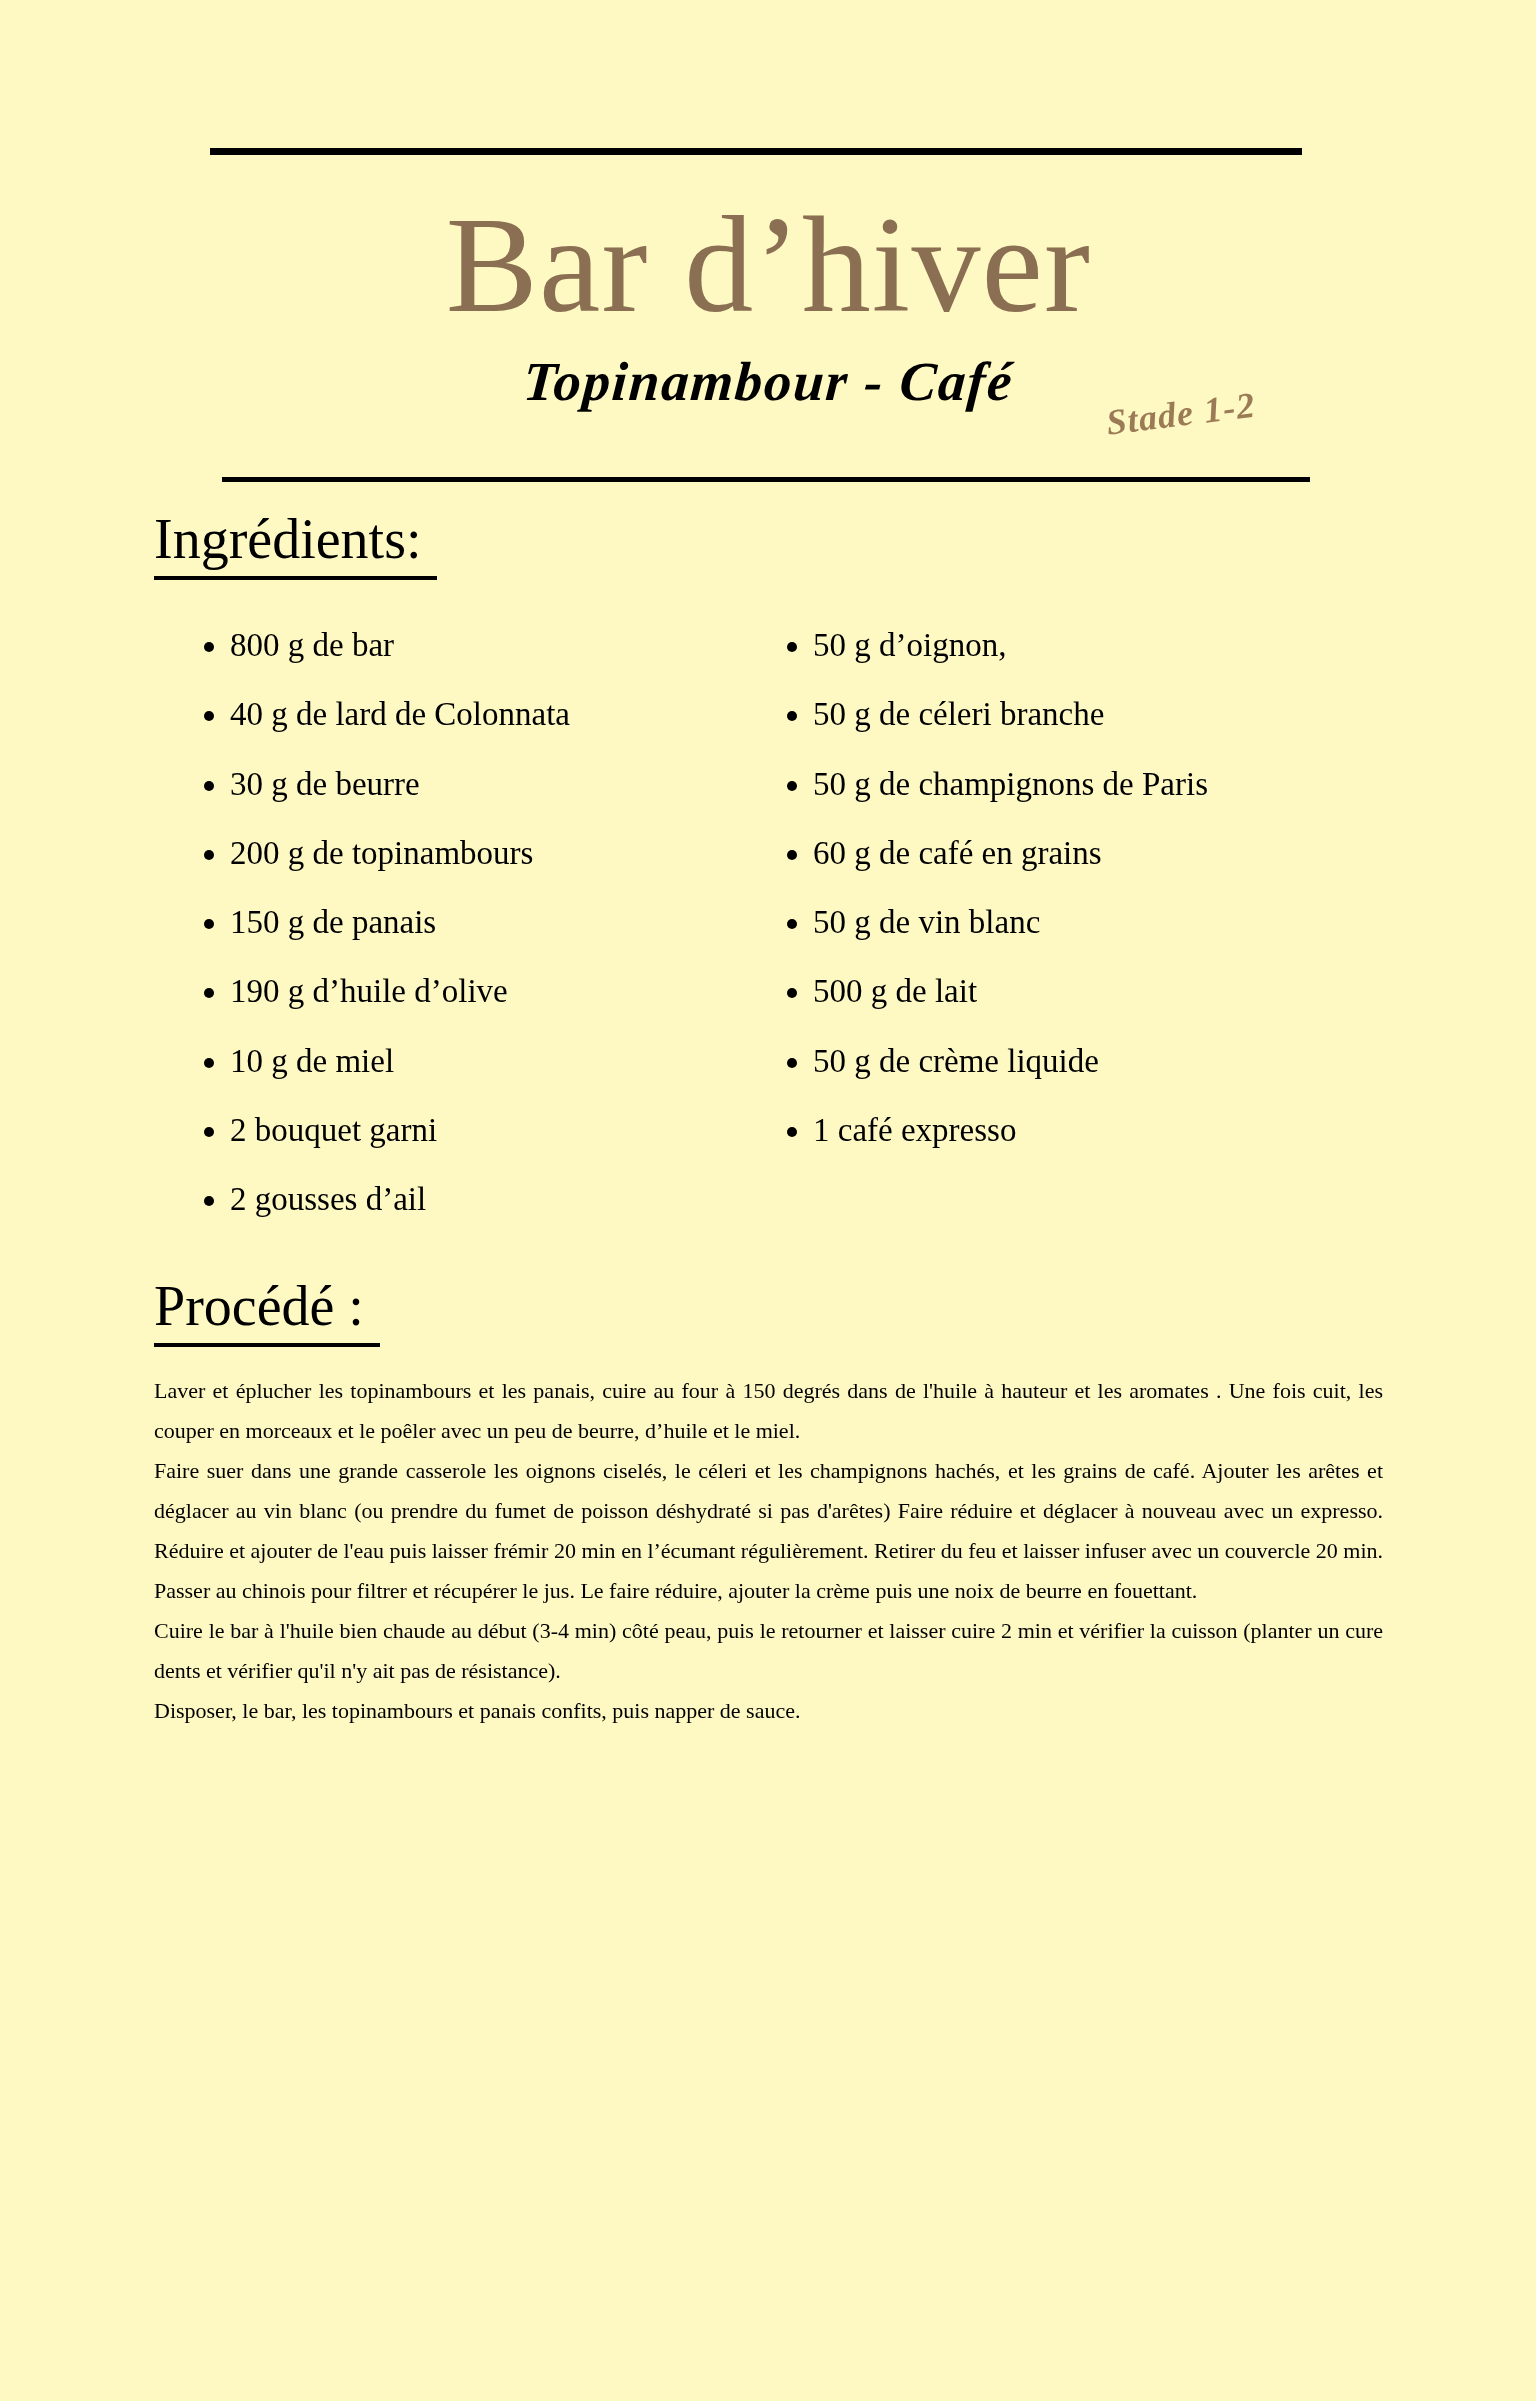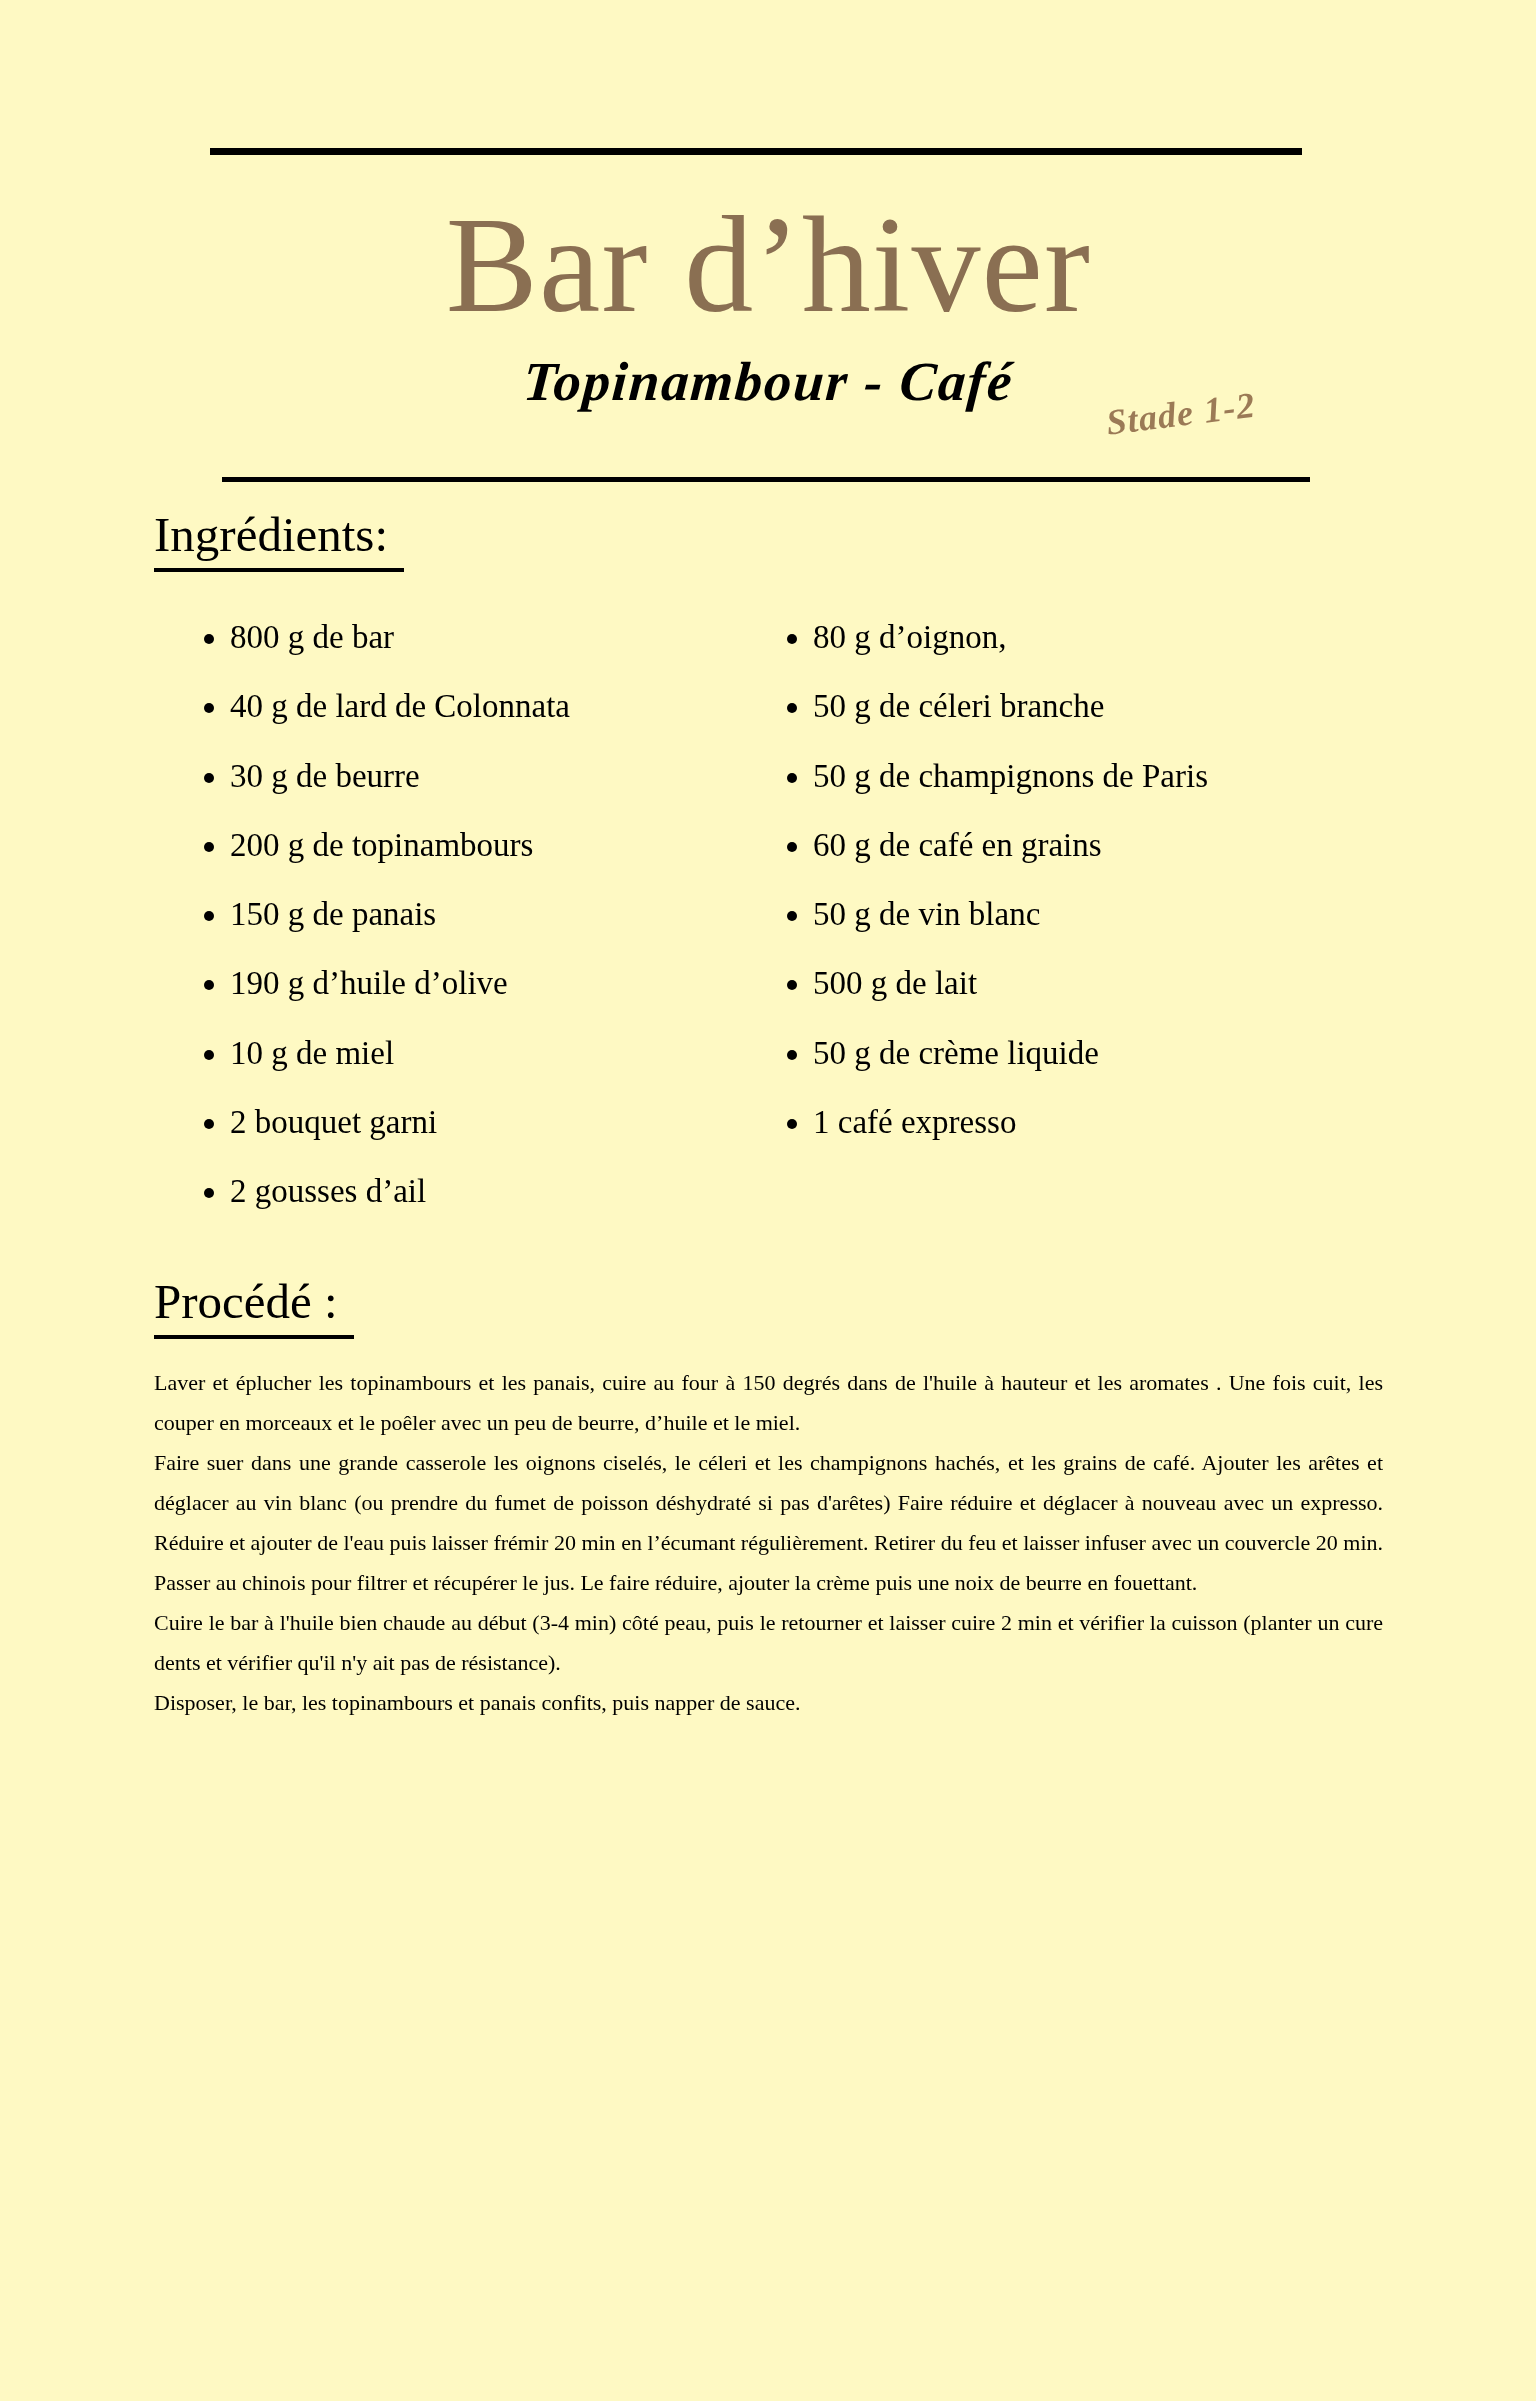--- a/index.html
+++ b/index.html
@@ -52,21 +52,21 @@
     white-space: nowrap;
   }
 
   .section { position: absolute; left: 154px; width: 1229px; }
   #ingredients-section { top: 507px; }
   #procedure-section   { top: 1262px; margin-top: 12px; }
 
   .section-heading {
     display: inline-block;
     margin: 0;
-    font-size: 49px;
+    font-size: 56px;
     line-height: 1.15;
     font-weight: normal;
     border-bottom: 4.6px solid #000000;
     padding: 0 16px 4.6px 0;
   }
 
   .columns {
     display: grid;
     grid-template-columns: 614px 615px;
     margin-top: 39px;
@@ -109,21 +109,21 @@
         <li>40 g de lard de Colonnata</li>
         <li>30 g de beurre</li>
         <li>200 g de topinambours</li>
         <li>150 g de panais</li>
         <li>190 g d’huile d’olive</li>
         <li>10 g de miel</li>
         <li>2 bouquet garni</li>
         <li>2 gousses d’ail</li>
       </ul>
       <ul class="ing-list right">
-        <li>80 g d’oignon,</li>
+        <li>50 g d’oignon,</li>
         <li>50 g de céleri branche</li>
         <li>50 g de champignons de Paris</li>
         <li>60 g de café en grains</li>
         <li>50 g de vin blanc</li>
         <li>500 g de lait</li>
         <li>50 g de crème liquide</li>
         <li>1 café expresso</li>
       </ul>
     </div>
   </div>

